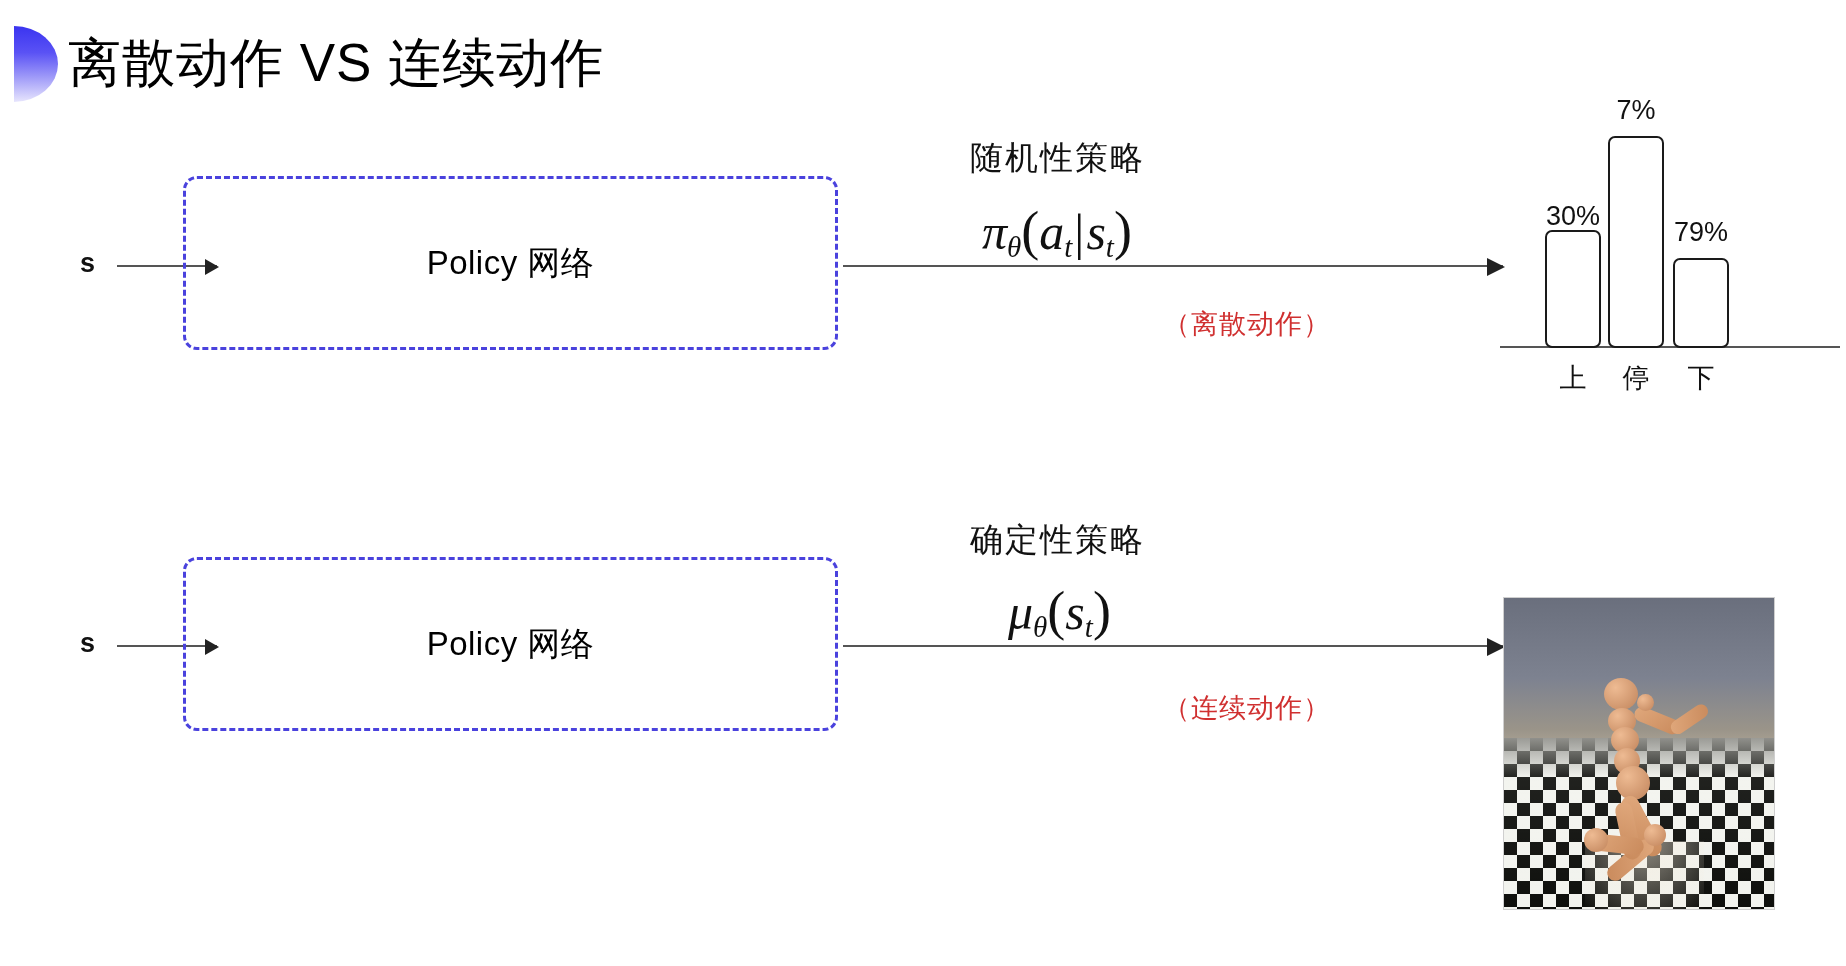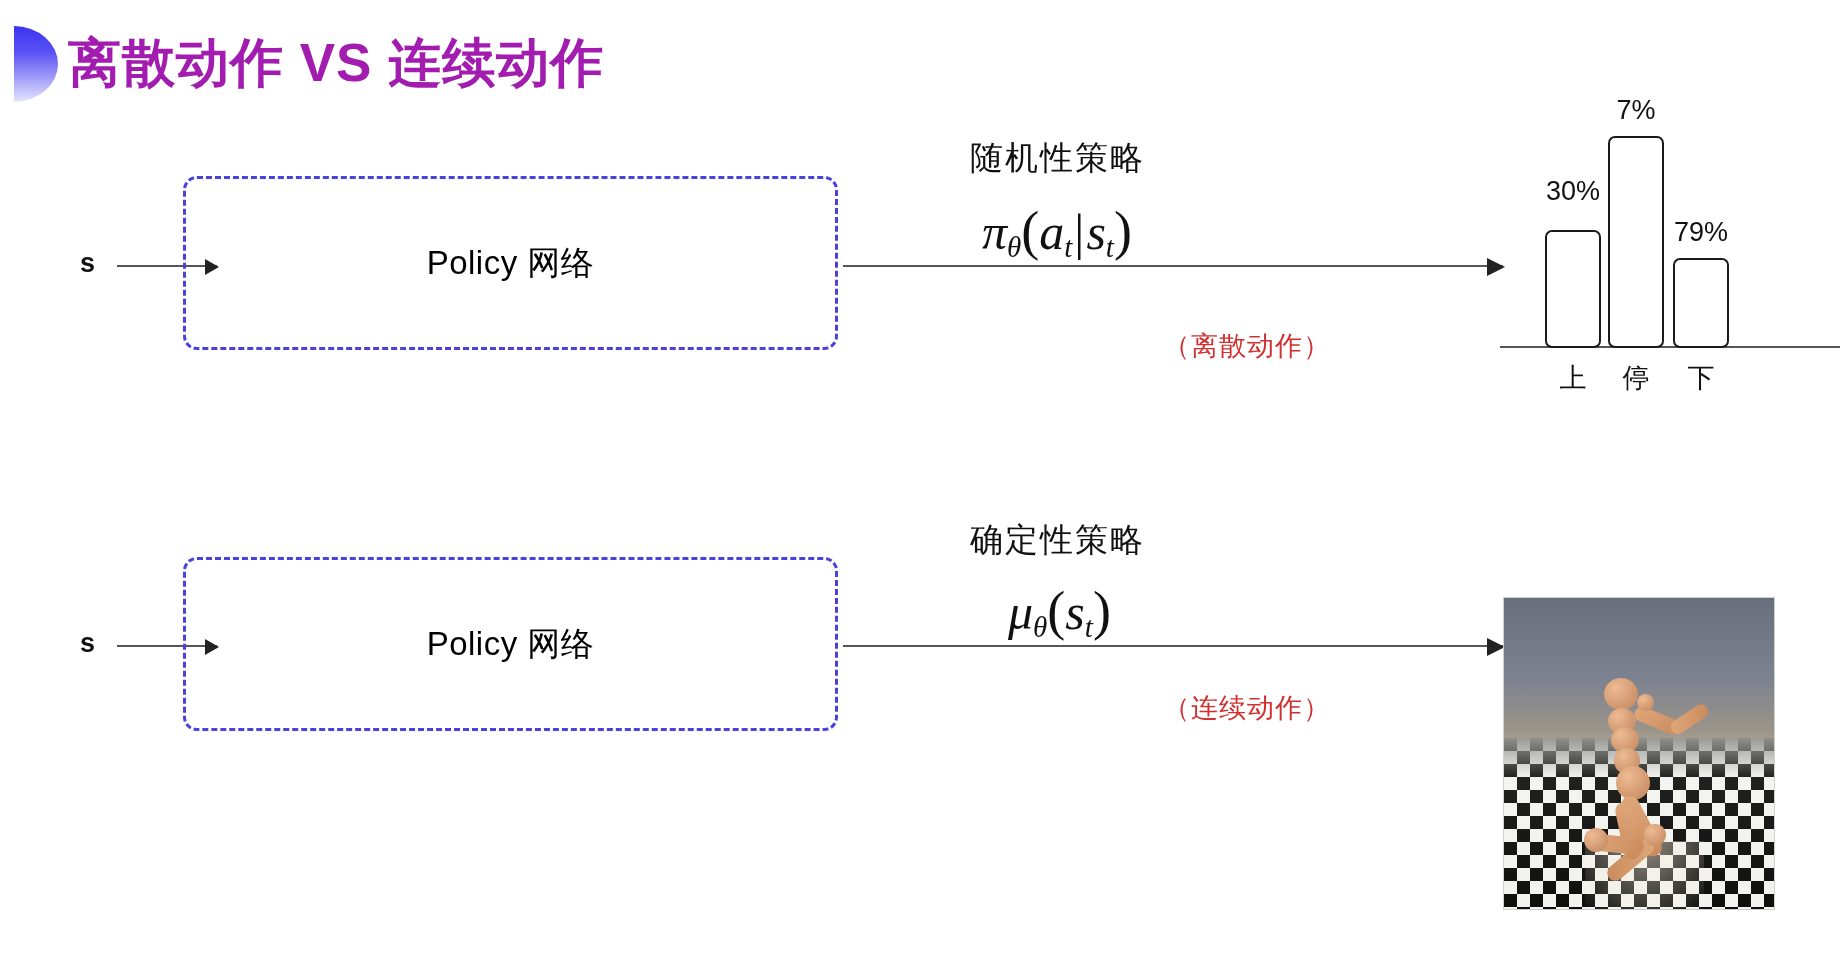--- a/index.html
+++ b/index.html
@@ -27,22 +27,22 @@
     border-bottom-right-radius: 44px 38px;
     background: linear-gradient(to bottom, #3a34f0 0%, #5a52f5 35%, #9a95f8 65%, #e7e5fd 100%);
   }
   #page-title {
     position: absolute;
     left: 68px;
     top: 24px;
     font-size: 53px;
     line-height: 78px;
     letter-spacing: 1px;
-    color: #a21caf;
-    font-weight: 700;
+    color: #000000;
+    font-weight: 400;
     white-space: nowrap;
   }
 
   
   .policy-box {
     position: absolute;
     border: 3px dashed #4a42dd;
     border-radius: 14px;
     box-sizing: border-box;
     background: transparent;
@@ -250,27 +250,27 @@
 </div>
 
 <div class="arrow" style="left:843px; top:265px; width:660px;"></div>
 
 <div class="policy-kind" style="left:970px; top:136px;">随机性策略</div>
 
 <div class="formula" style="left:982px; top:200px;">
   <span>π</span><sub>θ</sub><span class="paren">(</span><span>a</span><sub>t</sub><span class="bar">|</span><span>s</span><sub>t</sub><span class="paren">)</span>
 </div>
 
-<div class="action-note" style="left:1163px; top:306px;margin-top:22px;">（离散动作）</div>
+<div class="action-note" style="left:1163px; top:306px;">（离散动作）</div>
 
 <div id="bar-chart">
   <div id="chart-baseline"></div>
 
   <div class="bar-group" style="left:45px;">
-    <div class="bar-value" style="bottom:141px;">30%</div>
+    <div class="bar-value" style="bottom:116px;">30%</div>
     <div class="bar-rect" style="height:118px;"></div>
     <div class="bar-cat" style="top:auto; bottom:-48px;">上</div>
   </div>
 
   <div class="bar-group" style="left:108px;">
     <div class="bar-value" style="bottom:222px;">7%</div>
     <div class="bar-rect" style="height:212px;"></div>
     <div class="bar-cat" style="top:auto; bottom:-48px;">停</div>
   </div>
 

